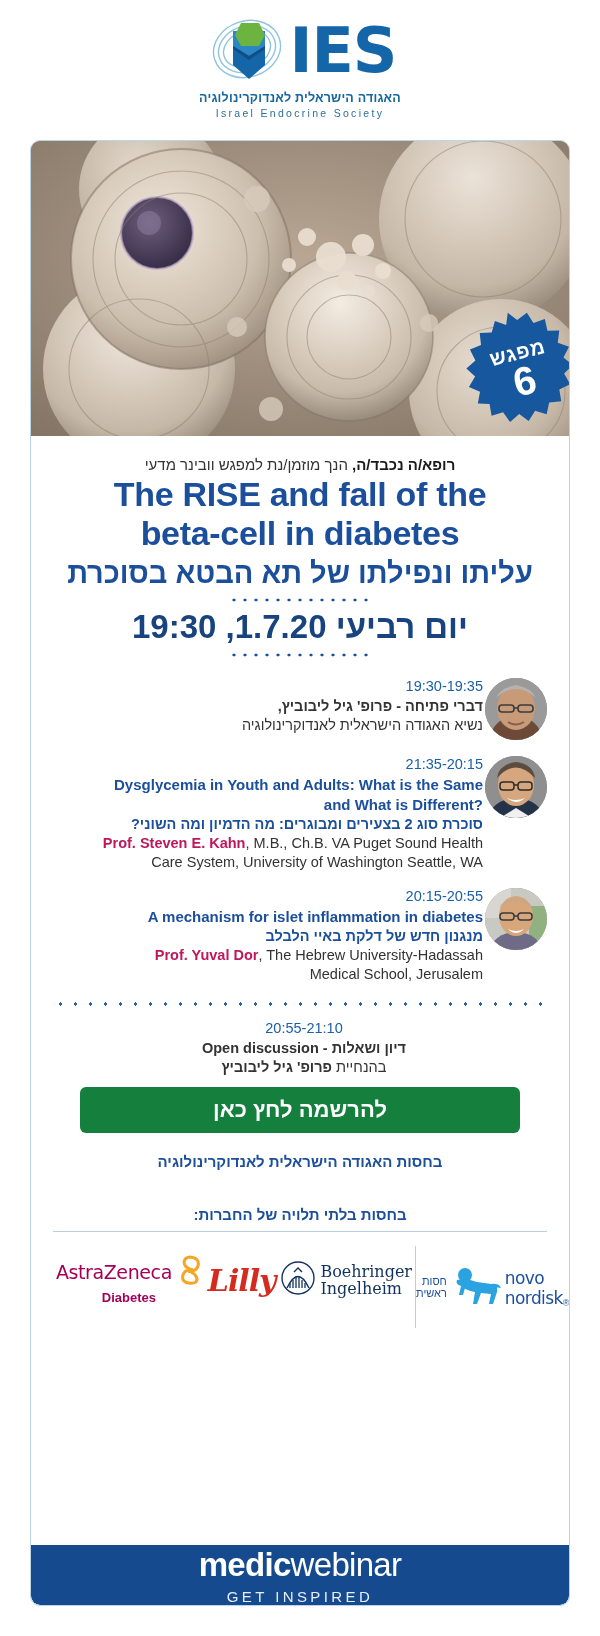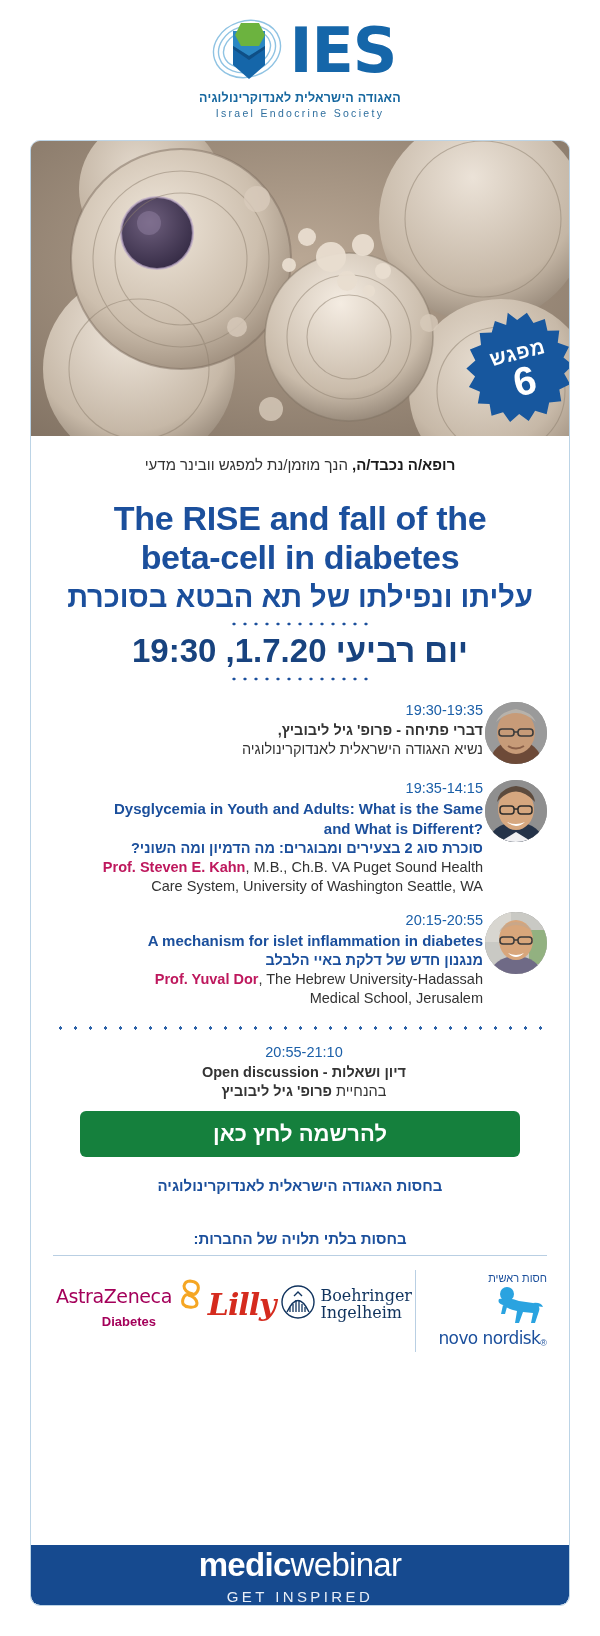--- a/index.html
+++ b/index.html
@@ -54,21 +54,21 @@
   .badge-num { font-size:40px; font-weight:bold; line-height:38px; margin-top:-2px; }
 
   
   .body { padding:16px 22px 0 22px; }
   .greeting {
     text-align:center; direction:rtl; font-size:15px; color:#333; margin-top:4px;
   }
   .greeting b { color:#1a1a1a; }
   .title-en {
     text-align:center; color:#1b4f9c; font-weight:bold; font-size:34px;
-    line-height:39px; margin-top:26px; letter-spacing:-.3px;
+    line-height:39px; margin-top:2px; letter-spacing:-.3px;
   }
   .title-he {
     text-align:center; direction:rtl; color:#1b4f9c; font-weight:bold;
     font-size:29px; line-height:36px; margin-top:2px;
   }
   .dots-small {
     height:10px; margin:4px auto 0 auto; width:150px;
     background-image:radial-gradient(circle, #1b4f9c 1.4px, transparent 1.6px);
     background-size:11px 10px; background-repeat:repeat-x; background-position:center;
   }
@@ -115,21 +115,21 @@
     text-align:center; direction:rtl; color:#1b4f9c; font-weight:bold;
     font-size:15px; margin-top:36px;
   }
   .hr { height:1px; background:#b9cfe3; margin:8px 0 0 0; }
 
   
   .sponsors { display:flex; align-items:flex-end; height:96px; position:relative; }
   .sp-left { flex:1; display:flex; align-items:center; justify-content:space-around; height:100%; }
   .sp-right {
     width:132px; border-left:1px solid #b9cfe3; height:82px;
-    display:flex; flex-direction:column; align-items:flex-end; justify-content:flex-start;
+    display:flex; flex-direction:row; align-items:center; justify-content:flex-start;
     padding-top:2px;
   }
   .sp-right .cap { direction:rtl; font-size:11px; color:#1b4f9c; margin-bottom:2px; }
 
   .az { text-align:center; }
   .az-row { display:flex; align-items:center; justify-content:center; }
   .az-name { color:#a4005a; font-size:19px; letter-spacing:-.4px; font-family:"DejaVu Sans", sans-serif;}
   .az-sub { color:#a4005a; font-size:13px; font-weight:bold; margin-top:1px; }
   .lilly { color:#d52b1e; font-size:30px; font-style:italic; font-family:"DejaVu Serif", serif; font-weight:bold; letter-spacing:-1px;}
   .bi { display:flex; align-items:center; gap:5px; }
@@ -285,21 +285,21 @@
               <rect x="14" y="27" width="15" height="7" rx="3" fill="none" stroke="#3b3b3b" stroke-width="1.6"></rect>
               <rect x="33" y="27" width="15" height="7" rx="3" fill="none" stroke="#3b3b3b" stroke-width="1.6"></rect>
               <line x1="29" y1="30" x2="33" y2="30" stroke="#3b3b3b" stroke-width="1.6"></line>
               <path d="M23 44 Q31 49 39 44" stroke="#8a5f48" stroke-width="2" fill="none"></path>
             </svg>
           </div>
         </div>
 
         <div class="session">
           <div class="txt">
-            <div class="time">19:35-14:15</div>
+            <div class="time">21:35-20:15</div>
             <div class="ln en-blue">Dysglycemia in Youth and Adults: What is the Same</div>
             <div class="ln en-blue">and What is Different?</div>
             <div class="ln blue">סוכרת סוג 2 בצעירים ומבוגרים: מה הדמיון ומה השוני?</div>
             <div class="ln en">
               <b>Prof. Steven E. Kahn</b><span>, M.B., Ch.B. VA Puget Sound Health</span>
             </div>
             <div class="ln en">Care System, University of Washington Seattle, WA</div>
           </div>
           <div class="avatar">
             <svg width="62" height="62" viewBox="0 0 62 62">

